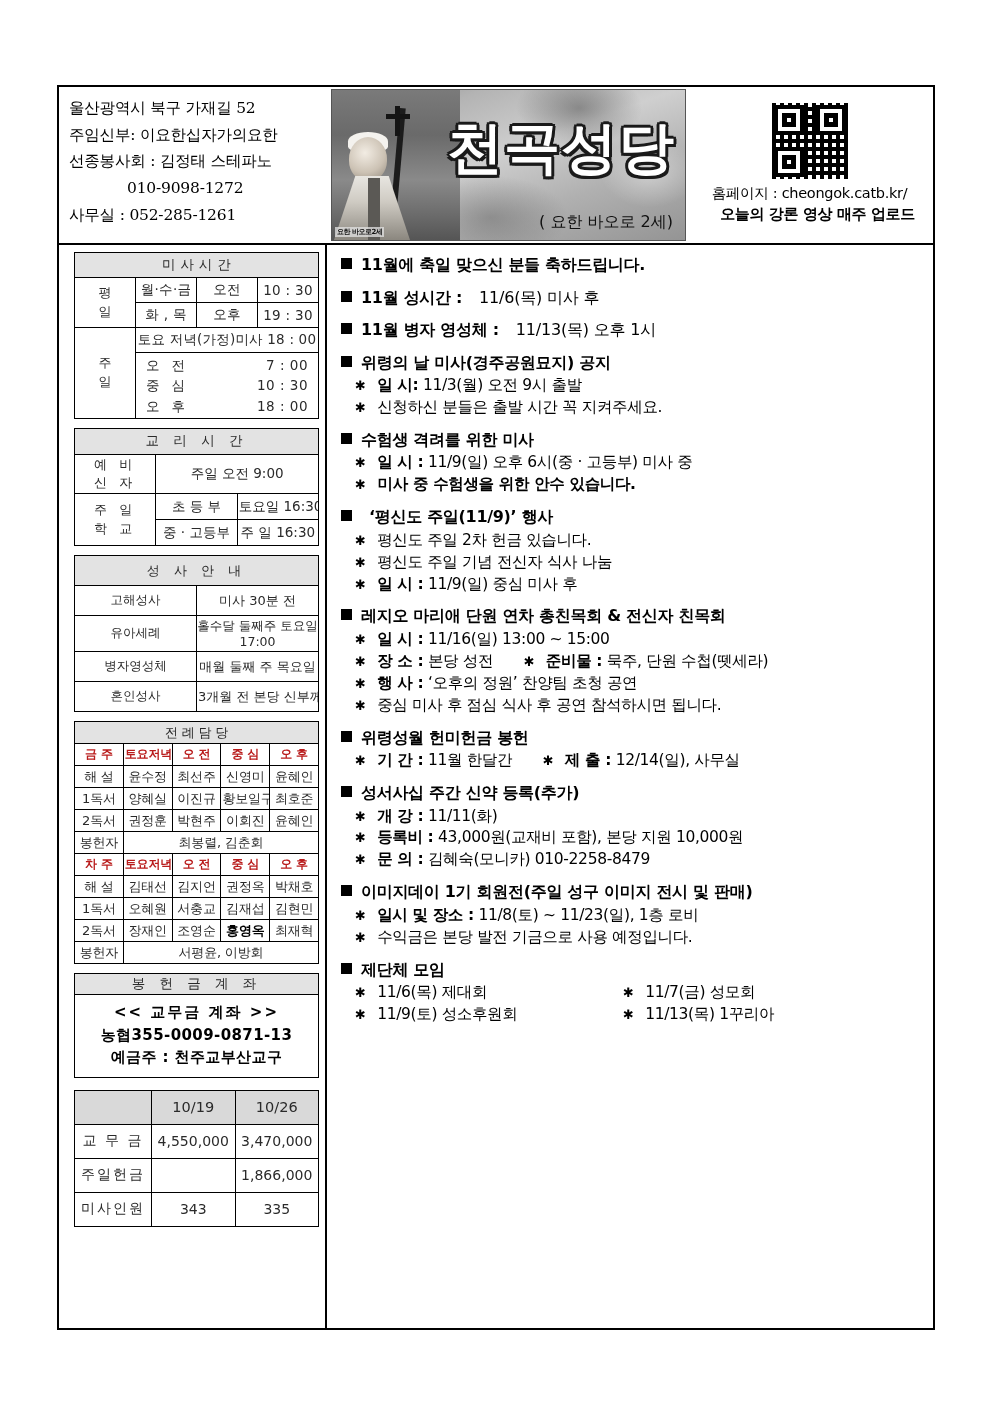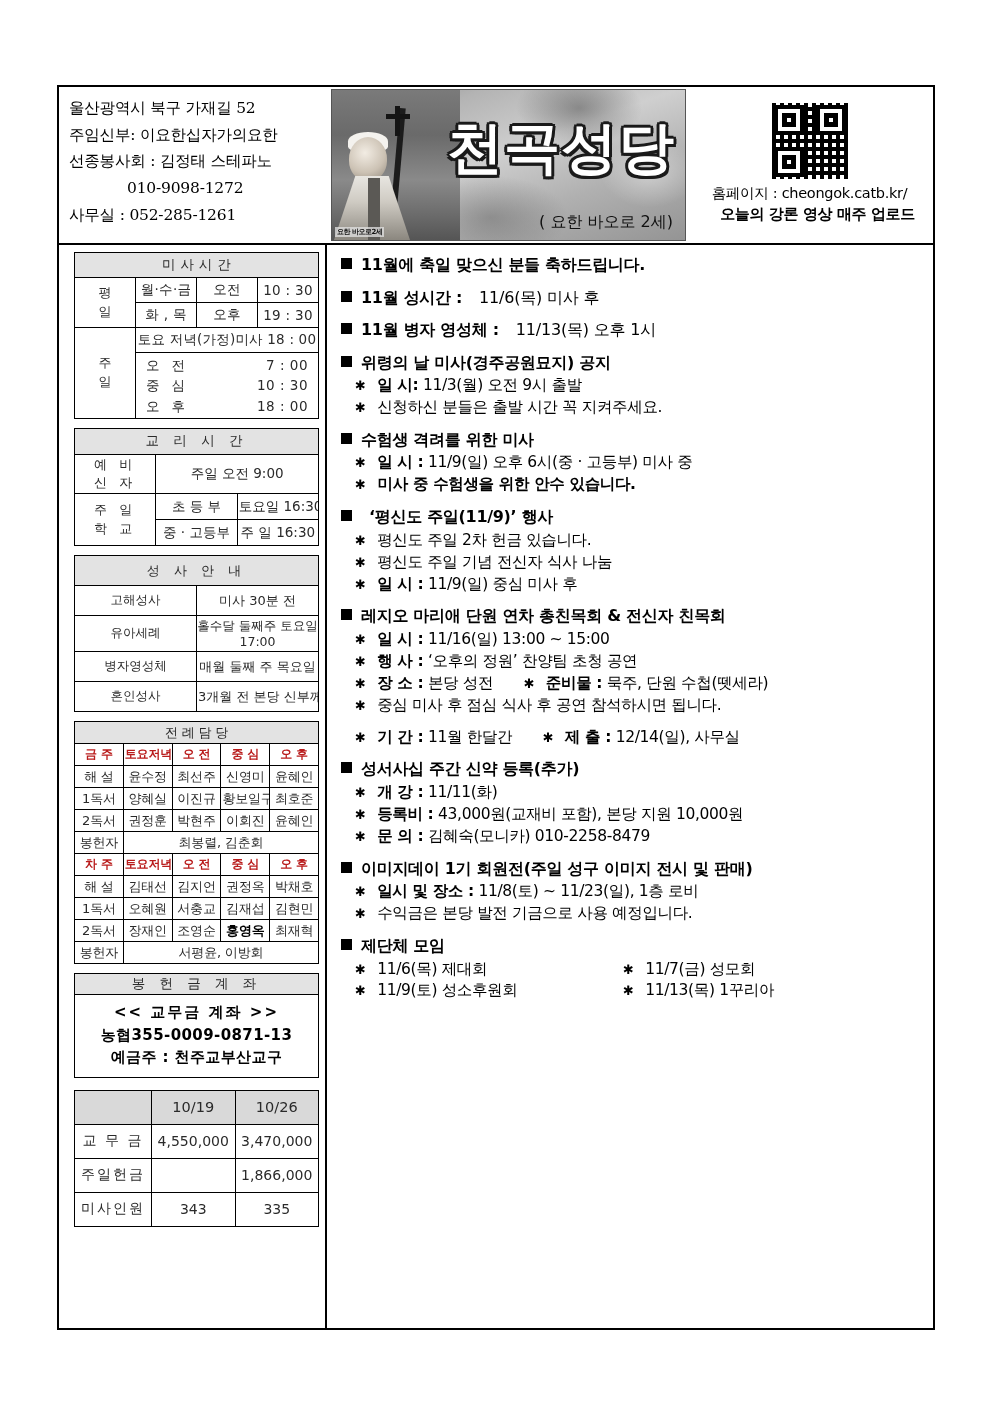--- a/index.html
+++ b/index.html
@@ -648,38 +648,42 @@
           <span class="sq"></span>
           <span>레지오 마리애 단원 연차 총친목회 &amp; 전신자 친목회</span>
         </div>
         <div class="n-item">
           <span class="st">✱</span>
           <span class="lb">일 시 :</span>
           <span class="vl">11/16(일) 13:00 ~ 15:00</span>
         </div>
         <div class="n-item">
           <span class="st">✱</span>
-          <span class="lb">행 사 :</span>
-          <span class="vl">‘오후의 정원’ 찬양팀 초청 공연</span>
-        </div>
-        <div class="n-item">
-          <span class="st">✱</span>
           <span class="lb">장 소 :</span>
           <span class="vl">본당 성전</span>
           <span class="st inline-extra">✱</span>
           <span class="lb">준비물 :</span>
           <span class="vl">묵주, 단원 수첩(뗏세라)</span>
         </div>
         <div class="n-item">
           <span class="st">✱</span>
+          <span class="lb">행 사 :</span>
+          <span class="vl">‘오후의 정원’ 찬양팀 초청 공연</span>
+        </div>
+        <div class="n-item">
+          <span class="st">✱</span>
           <span class="vl">중심 미사 후 점심 식사 후 공연 참석하시면 됩니다.</span>
         </div>
       </div>
 
       <div class="n-grp">
+        <div class="n-head">
+          <span class="sq"></span>
+          <span>위령성월 헌미헌금 봉헌</span>
+        </div>
         <div class="n-item">
           <span class="st">✱</span>
           <span class="lb">기 간 :</span>
           <span class="vl">11월 한달간</span>
           <span class="st inline-extra">✱</span>
           <span class="lb">제 출 :</span>
           <span class="vl">12/14(일), 사무실</span>
         </div>
       </div>
 

